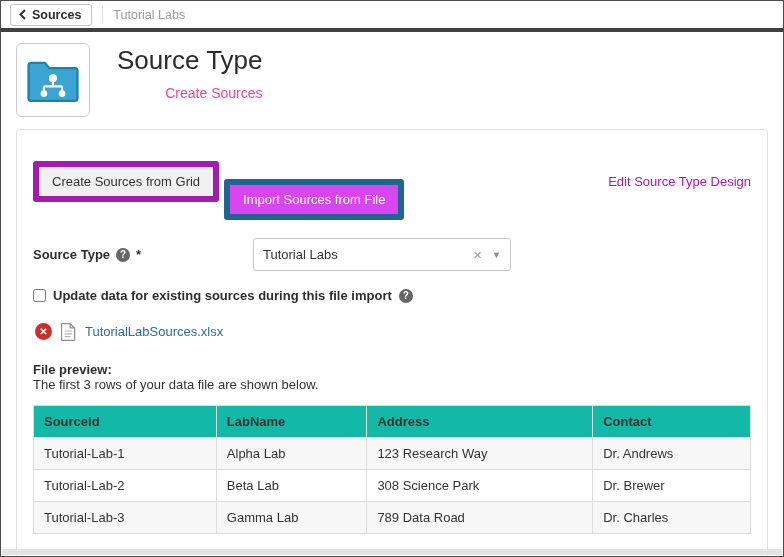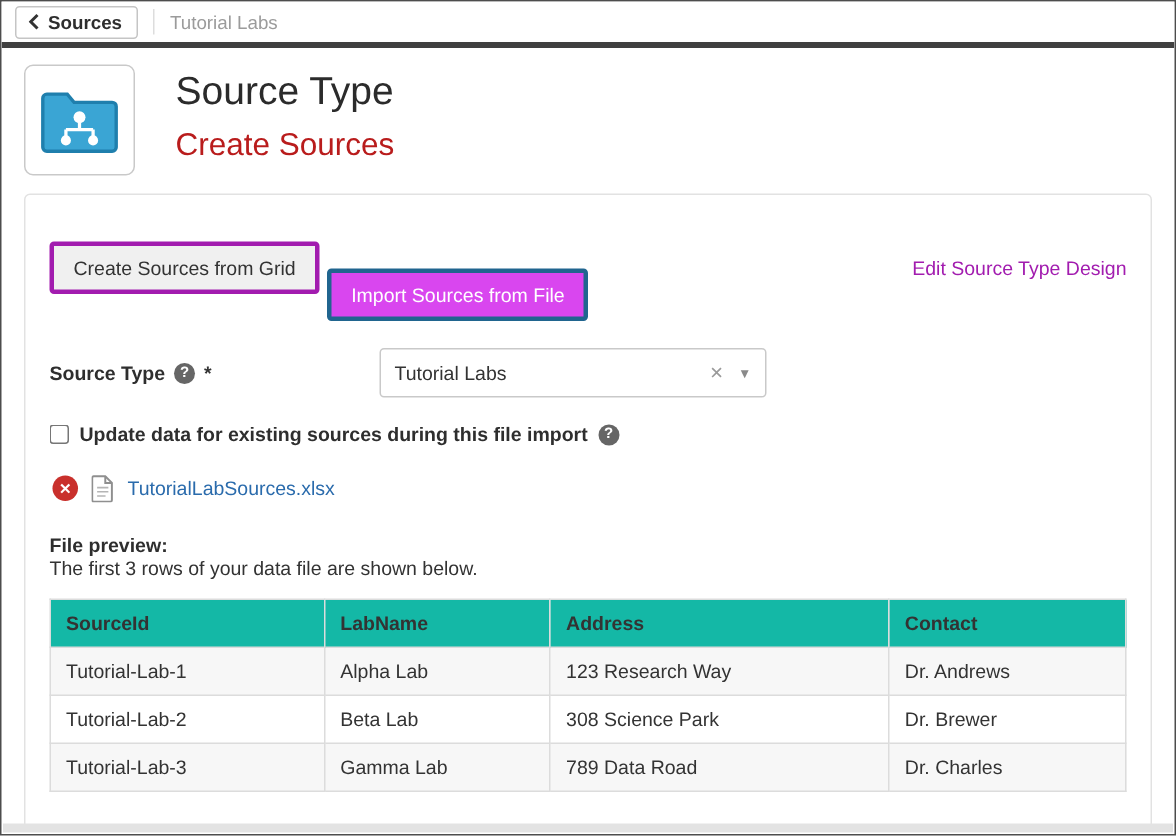--- a/index.html
+++ b/index.html
@@ -30,31 +30,31 @@
 
   
   .page-header { display: flex; gap: 27px; align-items: flex-start; }
   .icon-box {
     width: 74px; height: 74px; border: 1px solid #c9c9c9; border-radius: 6px;
     display: flex; align-items: center; justify-content: center; background: #fff;
     flex: 0 0 auto;
   }
   .titles { padding-top: 2px; }
   .page-title { font-size: 26px; font-weight: 400; color: #2b2b2b; }
-  .page-subtitle { font-size: 21px; color: #b91c1c; margin-top: 9px; }
+  .page-subtitle { font-size: 14px; color: #ec4899; margin-top: 9px; text-align: right; }
 
   
   .panel {
     margin-top: 12px; border: 1px solid #e2e2e2; border-radius: 4px;
     background: #fff; padding: 13px 16px 24px;
   }
   .tabs-row { display: flex; align-items: center; }
   .tab {
     font-size: 13px; padding: 7px 13px; border-radius: 3px; cursor: pointer;
-    border: 3px solid #a21caf;
+    border: 6px solid #a21caf;
   }
   .tab.inactive { background: #f0f0f0; color: #333; margin-right: 5px; }
   .tab.active { background: #d946ef; border-color: #20658f; color: #fff; margin-top: 36px; }
   .edit-link { margin-left: auto; font-size: 13px; color: #a21caf; text-decoration: none; cursor: pointer; }
 
   .field-row { display: flex; align-items: center; margin-top: 18px; }
   .field-label {
     flex: 0 0 220px; font-weight: bold; font-size: 13px; color: #2e2e2e;
     display: flex; align-items: center; gap: 6px;
   }

